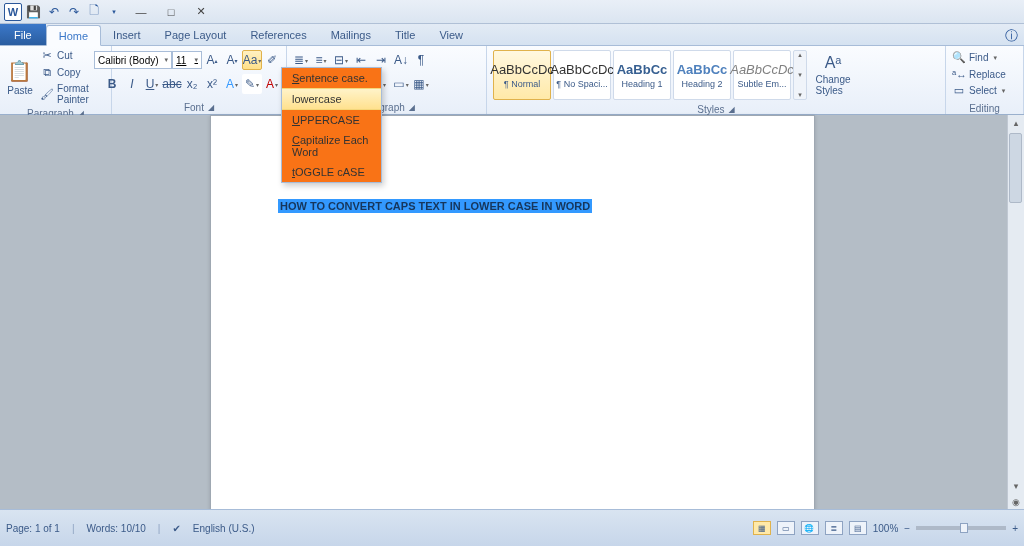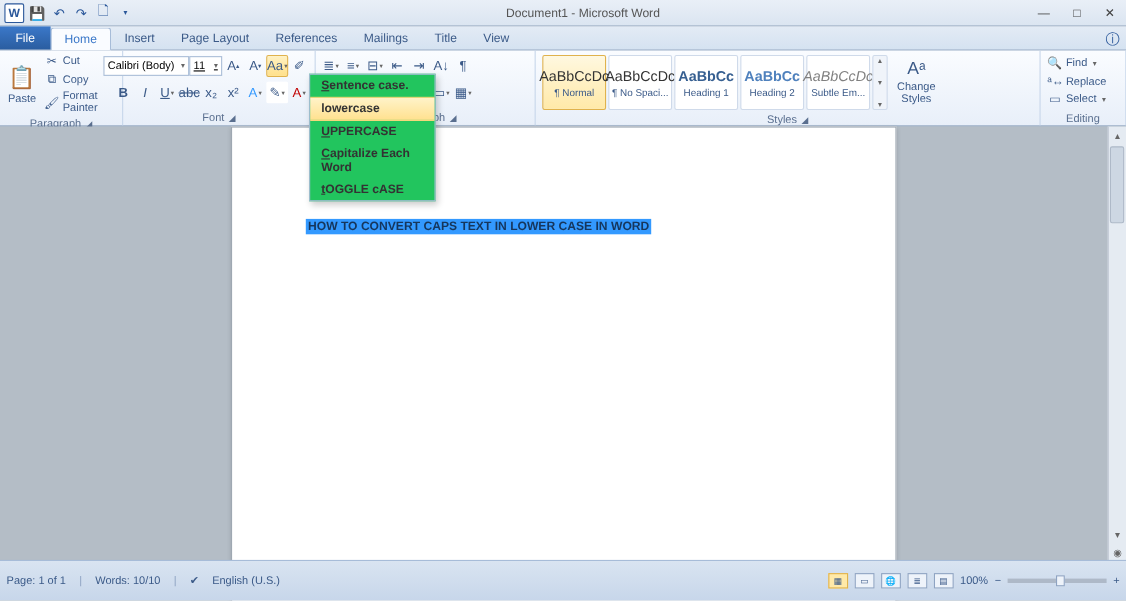--- a/index.html
+++ b/index.html
@@ -61,38 +61,37 @@
   
   .statusbar { position:absolute; bottom:0; left:0; right:0; height:37px; background:linear-gradient(#d9e4f1,#c7d6ea); border-top:1px solid #a7bcd8; display:flex; align-items:center; font-size:10px; color:#3b5a88; padding:0 6px; gap:12px;}
   .statusbar .sep { color:#8ea3c2;}
   .statusbar .right { margin-left:auto; display:flex; align-items:center; gap:6px;}
   .view-btn { width:18px; height:14px; border:1px solid #8ea3c2; background:#eef3fa; font-size:8px; display:flex; align-items:center; justify-content:center;}
   .view-btn.on { background:#ffe9a8; border-color:#e0b24c;}
   .zoom-slider { width:90px; height:4px; background:#aeb9c8; position:relative;}
   .zoom-slider .knob { position:absolute; top:-3px; left:44px; width:8px; height:10px; background:#eef3fa; border:1px solid #8ea3c2;}
 
   
-  .cc-menu { position:absolute; left:281px; top:67px; width:115px; background:#22c55e; border:1px solid #a7bcd8; box-shadow:2px 3px 6px rgba(0,0,0,.2); font-size:11px; z-index:50;font-weight:bold;}
+  .cc-menu { position:absolute; left:281px; top:67px; width:101px; background:#f97316; border:1px solid #a7bcd8; box-shadow:2px 3px 6px rgba(0,0,0,.2); font-size:11px; z-index:50;}
   .cc-item { padding:4px 10px; color:#333; }
   .cc-item.hover { background:linear-gradient(#fff3c9,#ffe18f); border-top:1px solid #f4d77b; border-bottom:1px solid #f4d77b;}
   .cc-item u { text-decoration:underline;}
 </style>
 </head>
 <body>
 
 <div class="titlebar">
   <div class="qat">
     <span class="word-logo">W</span>
     <span class="qat-icon">💾</span>
     <span class="qat-icon">↶</span>
     <span class="qat-icon">↷</span>
     <span class="qat-icon">🗋</span>
     <span class="qat-icon" style="font-size:7px;">▾</span>
   </div>
-  <div class="title-text">Document1 - Microsoft Word</div>
   <div class="win-controls">
     <div class="win-btn">—</div>
     <div class="win-btn">□</div>
     <div class="win-btn">✕</div>
   </div>
 </div>
 
 <div class="tabstrip">
   <div class="file-tab">File</div>
   <div class="tab active">Home</div>
@@ -228,21 +227,21 @@
             <span class="nm">Subtle Em...</span>
           </div>
         <div class="gal-scroll">
             <span>▴</span>
             <span>▾</span>
             <span>▾</span>
           </div>
       </div>
       <div class="big-btn" style="width:44px;">
         <span class="icon" style="font-size:16px;">Aᵃ</span>
-        <span style="white-space:pre-line; text-align:center;">Change
+        <span style="white-space:pre-line; text-align:left;">Change
 Styles</span>
       </div>
     </div>
     <div class="label">
         <span>Styles</span>
         <span class="launcher">◢</span>
       </div>
   </div>
 
   <div class="group" style="width:78px;">

